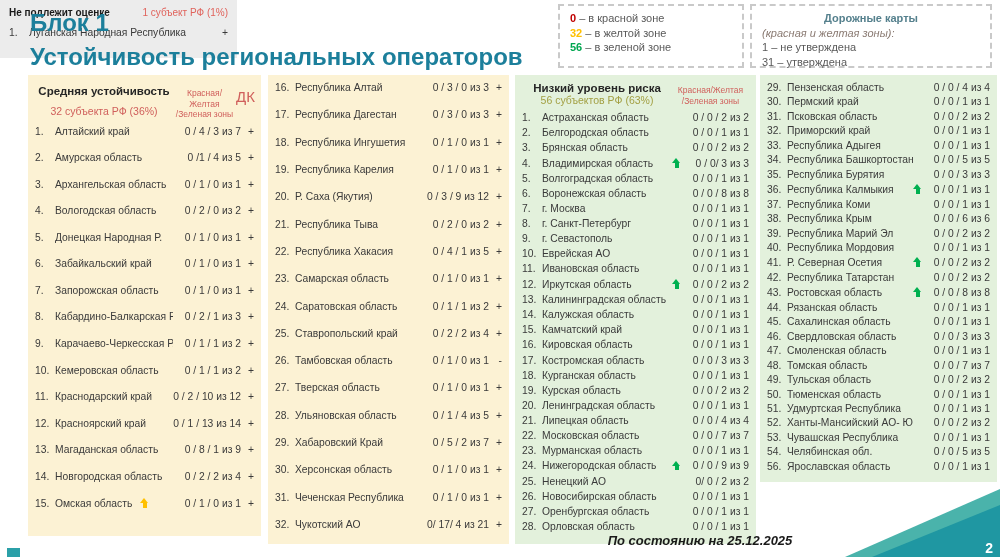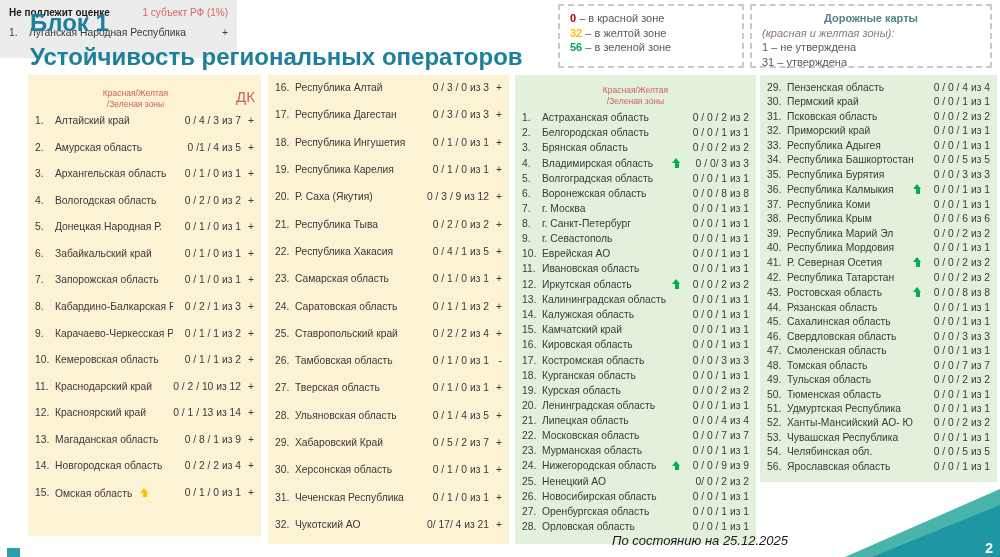--- a/index.html
+++ b/index.html
@@ -64,21 +64,21 @@
     background:var(--ac); }
   .arrow.green  { --ac:#00b050; }
   .arrow.yellow { --ac:#ffc000; }
   .name .arrow { margin-left:8px; }
   
   .na-head { display:flex; justify-content:space-between; font-size:10px; margin-bottom:9px; }
   .na-title { font-weight:bold; color:#1a1a1a; }
   .na-sub { color:#e0635c; }
   
   .as-of { position:absolute; left:520px; top:533px; width:360px; text-align:center;
-    font-size:13px; font-style:italic; font-weight:normal; color:#1a1a1a; }
+    font-size:13px; font-style:italic; font-weight:bold; color:#1a1a1a; }
   .corner-light { position:absolute; right:0; bottom:0; width:155px; height:68px;
     background:#4ab3ab; clip-path:polygon(100% 0, 0 100%, 100% 100%); }
   .corner-dark { position:absolute; right:0; bottom:0; width:128px; height:52px;
     background:#1f97a2; clip-path:polygon(100% 0, 0 100%, 100% 100%); }
   .page-num { position:absolute; right:7px; bottom:1px; color:#fff; font-size:14px; font-weight:bold; }
   .corner-left { position:absolute; left:7px; bottom:0; width:13px; height:9px; background:#2ba0a8; }
 </style>
 </head>
 <body>
 
@@ -95,20 +95,24 @@
 
 <div id="legend-roadmaps" class="legend-box">
   <div class="lg-title">Дорожные карты</div>
   <div class="lg-sub">(красная и желтая зоны):</div>
   <div>1 – не утверждена</div>
   <div>31 – утверждена</div>
 </div>
 
 <div id="panel-ms1" class="panel panel-yellow">
   <div class="phead">
+    <div class="phead-left">
+      <div class="phead-title">Средняя устойчивость</div>
+      <div class="phead-sub sub-red">32 субъекта РФ (36%)</div>
+    </div>
     <div class="phead-zones">
       <div>Красная/Желтая</div>
       <div>/Зеленая зоны</div>
     </div>
     <div class="phead-dk">ДК</div>
   </div>
   <div id="ms1-rows" class="rows">
       <div class="row">
         <span class="num">1.</span>
         <span class="name">Алтайский край</span>
@@ -304,20 +308,24 @@
         <span class="num">32.</span>
         <span class="name">Чукотский АО</span>
         <span class="zones">0/ 17/ 4 из 21</span>
         <span class="dk">+</span>
       </div>
     </div>
 </div>
 
 <div id="panel-lr1" class="panel panel-green">
   <div class="phead">
+    <div class="phead-left">
+      <div class="phead-title">Низкий уровень риска</div>
+      <div class="phead-sub sub-olive">56 субъектов РФ (63%)</div>
+    </div>
     <div class="phead-zones">
       <div>Красная/Желтая</div>
       <div>/Зеленая зоны</div>
     </div>
   </div>
   <div id="lr1-rows" class="rows">
       <div class="row">
         <span class="num">1.</span>
         <span class="name">Астраханская область</span>
         <span class="arrowslot"></span>

